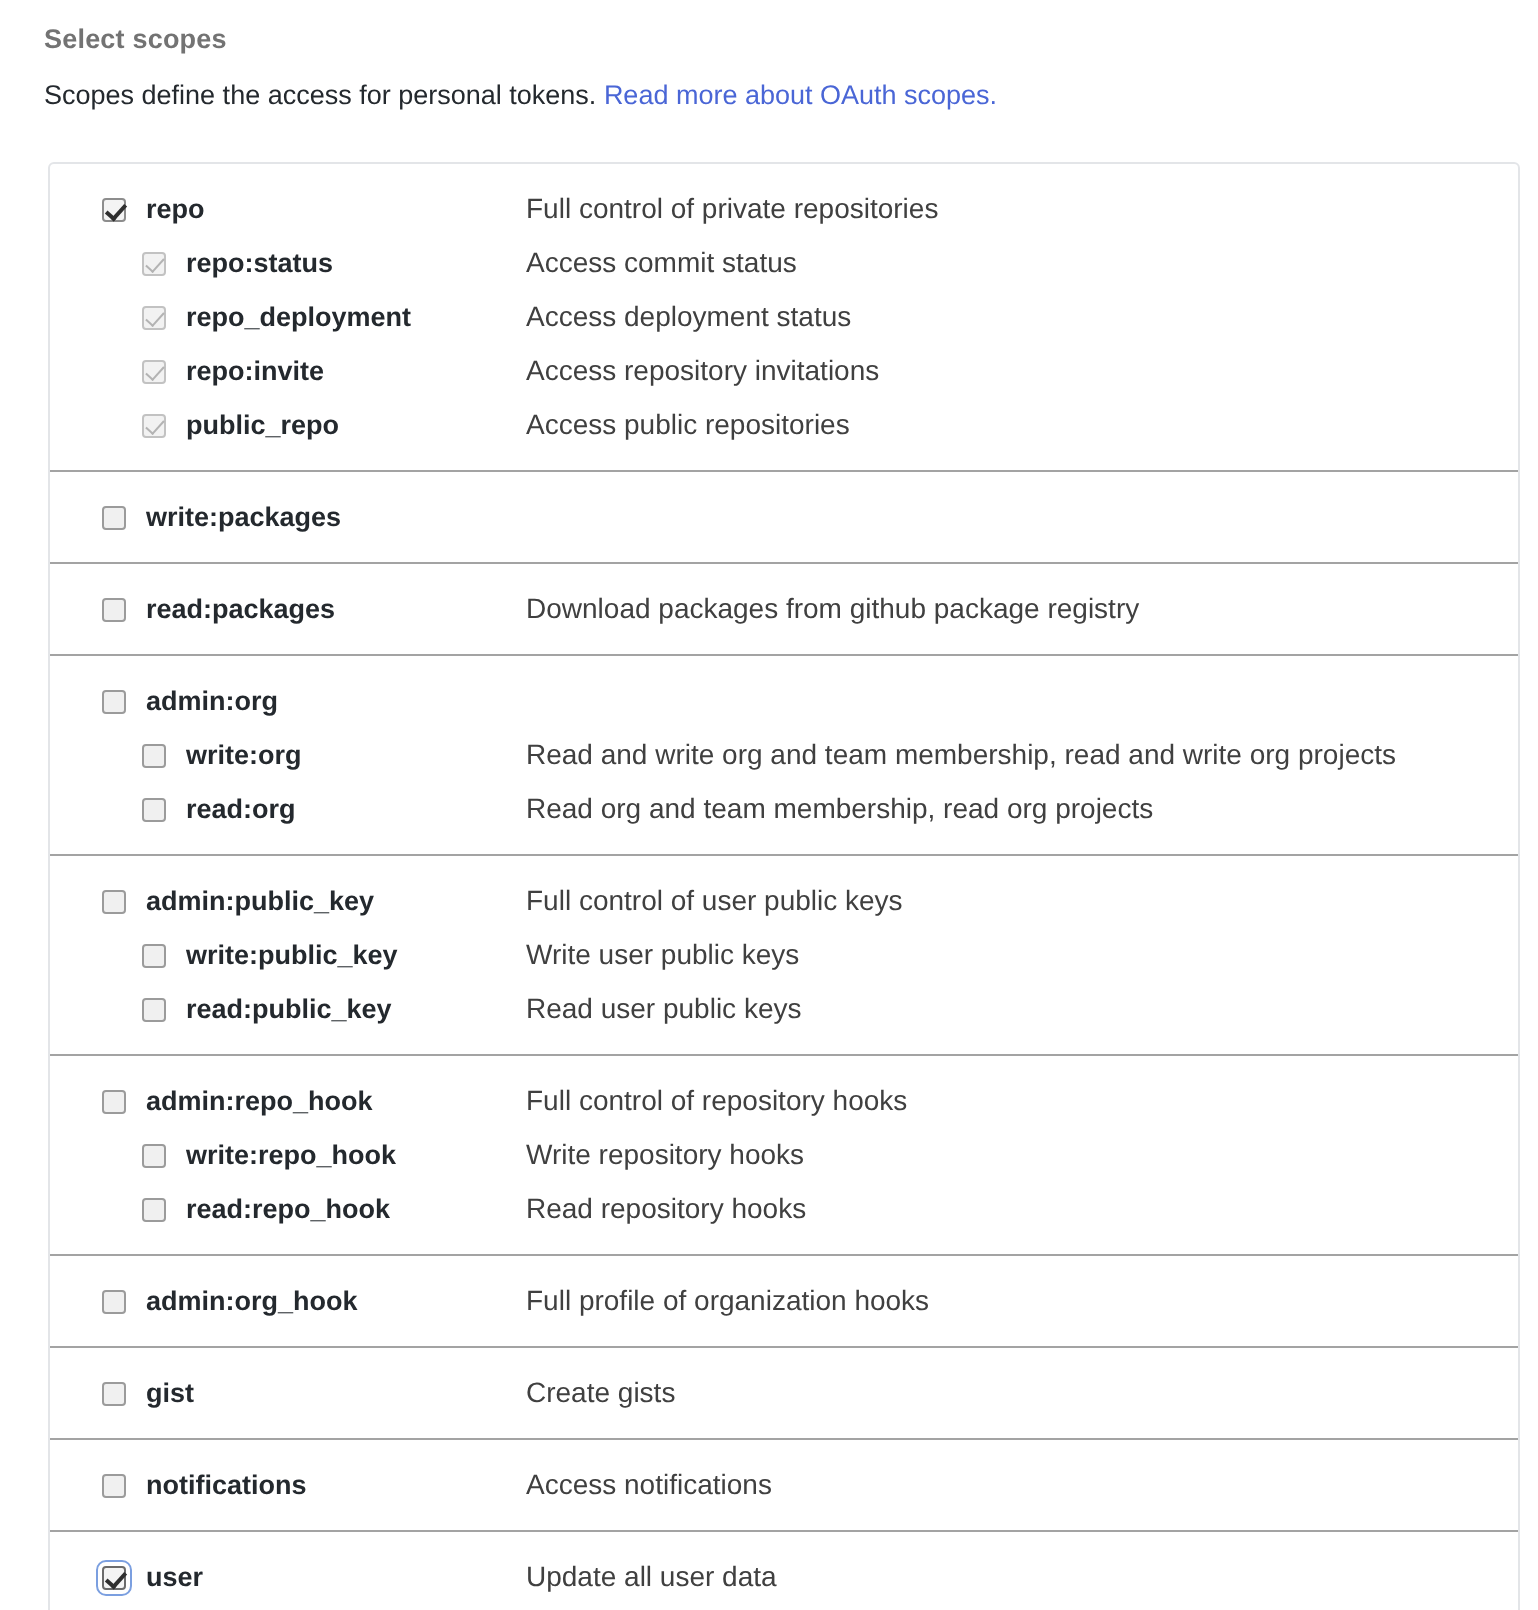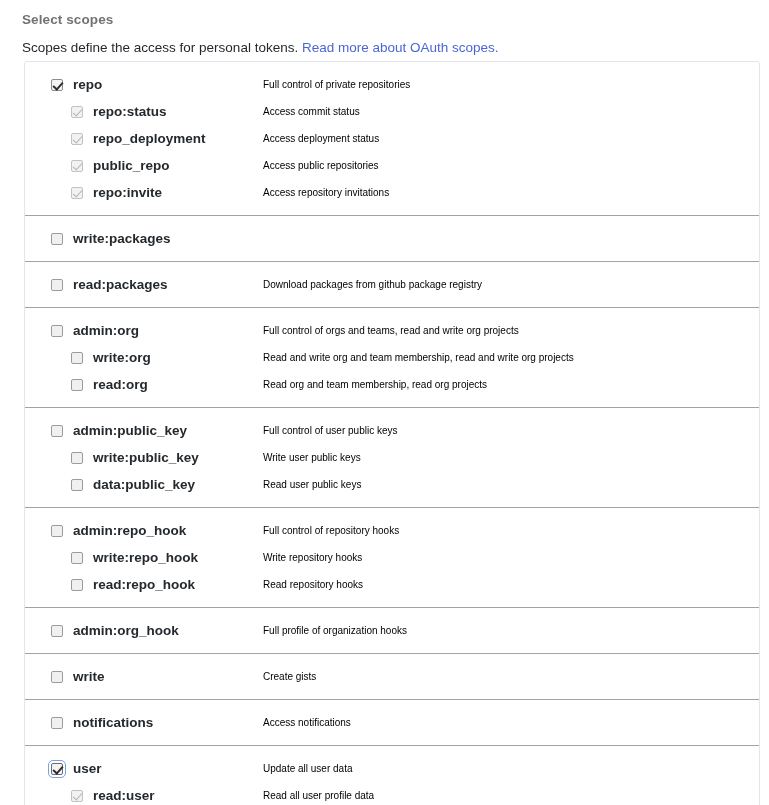--- a/index.html
+++ b/index.html
@@ -28,21 +28,21 @@
     line-height: 20px;
     margin: 0 0 9px 0;
     letter-spacing: 0.1px;
   }
 
   .page-subtitle {
     font-size: 13.5px;
     font-weight: normal;
     color: #24292e;
     line-height: 18px;
-    margin: 0 0 4px 0;
+    margin: 0 0 24px 0;
   }
 
   .subtitle-link {
     color: #4a66d6;
     text-decoration: none;
   }
 
   
   .scope-box {
     width: 736px;
@@ -140,22 +140,22 @@
     padding-left: 10px;
   }
   .scope-row.child .name-cell {
     font-weight: bold;
     width: 180px;
     padding-left: 10px;
   }
 
   .desc-cell {
     flex: 1 1 auto;
-    font-size: 10px;
-    color: #000000;
+    font-size: 14px;
+    color: #404040;
     white-space: nowrap;
     overflow: hidden;
   }
   .scope-row.child .desc-cell {
     padding-left: 0;
   }
 </style>
 </head>
 <body>
 
@@ -188,30 +188,30 @@
           <div class="cb-cell">
             <span class="cb checked disabled" role="checkbox" aria-checked="true"></span>
           </div>
           <div class="name-cell">repo_deployment</div>
           <div class="desc-cell">Access deployment status</div>
         </div>
         <div class="scope-row child">
           <div class="cb-cell">
             <span class="cb checked disabled" role="checkbox" aria-checked="true"></span>
           </div>
+          <div class="name-cell">repo:invite</div>
+          <div class="desc-cell">Access repository invitations</div>
+        </div>
+        <div class="scope-row child">
+          <div class="cb-cell">
+            <span class="cb checked disabled" role="checkbox" aria-checked="true"></span>
+          </div>
           <div class="name-cell">public_repo</div>
           <div class="desc-cell">Access public repositories</div>
         </div>
-        <div class="scope-row child">
-          <div class="cb-cell">
-            <span class="cb checked disabled" role="checkbox" aria-checked="true"></span>
-          </div>
-          <div class="name-cell">repo:invite</div>
-          <div class="desc-cell">Access repository invitations</div>
-        </div>
       </div>
       <div class="scope-group">
         <div class="scope-row parent">
           <div class="cb-cell">
             <span class="cb" role="checkbox" aria-checked="false"></span>
           </div>
           <div class="name-cell">write:packages</div>
         </div>
       </div>
       <div class="scope-group">
@@ -222,21 +222,20 @@
           <div class="name-cell">read:packages</div>
           <div class="desc-cell">Download packages from github package registry</div>
         </div>
       </div>
       <div class="scope-group">
         <div class="scope-row parent">
           <div class="cb-cell">
             <span class="cb" role="checkbox" aria-checked="false"></span>
           </div>
           <div class="name-cell">admin:org</div>
-          <div class="desc-cell">Full control of orgs and teams, read and write org projects</div>
         </div>
         <div class="scope-row child">
           <div class="cb-cell">
             <span class="cb" role="checkbox" aria-checked="false"></span>
           </div>
           <div class="name-cell">write:org</div>
           <div class="desc-cell">Read and write org and team membership, read and write org projects</div>
         </div>
         <div class="scope-row child">
           <div class="cb-cell">
@@ -258,21 +257,21 @@
           <div class="cb-cell">
             <span class="cb" role="checkbox" aria-checked="false"></span>
           </div>
           <div class="name-cell">write:public_key</div>
           <div class="desc-cell">Write user public keys</div>
         </div>
         <div class="scope-row child">
           <div class="cb-cell">
             <span class="cb" role="checkbox" aria-checked="false"></span>
           </div>
-          <div class="name-cell">data:public_key</div>
+          <div class="name-cell">read:public_key</div>
           <div class="desc-cell">Read user public keys</div>
         </div>
       </div>
       <div class="scope-group">
         <div class="scope-row parent">
           <div class="cb-cell">
             <span class="cb" role="checkbox" aria-checked="false"></span>
           </div>
           <div class="name-cell">admin:repo_hook</div>
           <div class="desc-cell">Full control of repository hooks</div>
@@ -299,21 +298,21 @@
           </div>
           <div class="name-cell">admin:org_hook</div>
           <div class="desc-cell">Full profile of organization hooks</div>
         </div>
       </div>
       <div class="scope-group">
         <div class="scope-row parent">
           <div class="cb-cell">
             <span class="cb" role="checkbox" aria-checked="false"></span>
           </div>
-          <div class="name-cell">write</div>
+          <div class="name-cell">gist</div>
           <div class="desc-cell">Create gists</div>
         </div>
       </div>
       <div class="scope-group">
         <div class="scope-row parent">
           <div class="cb-cell">
             <span class="cb" role="checkbox" aria-checked="false"></span>
           </div>
           <div class="name-cell">notifications</div>
           <div class="desc-cell">Access notifications</div>

